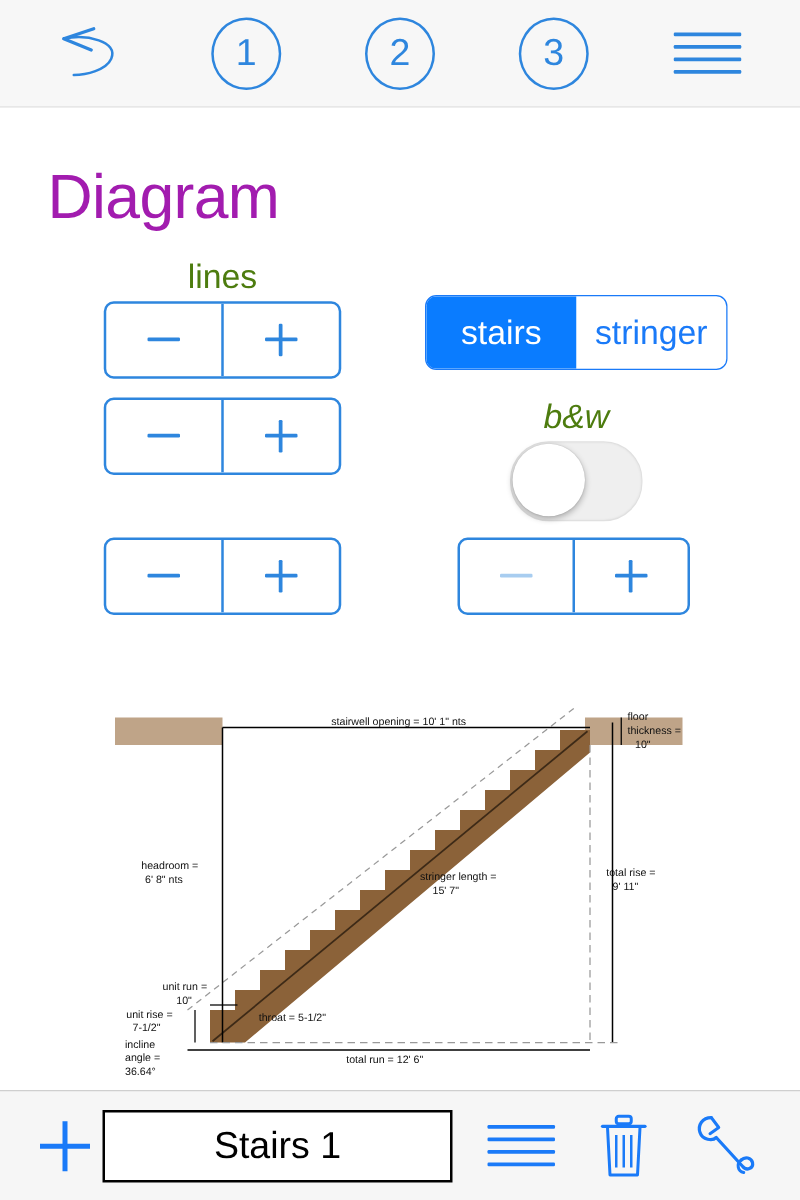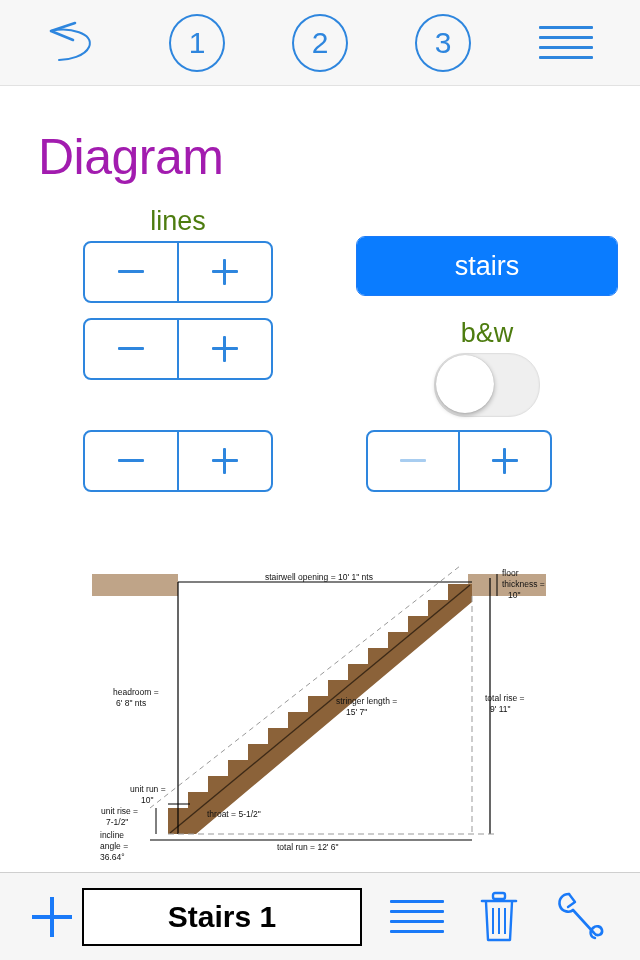--- a/index.html
+++ b/index.html
@@ -73,21 +73,21 @@
     font-family: "Liberation Sans", sans-serif;
   }
 
   
   .controls {
     position: absolute;
     left: 0; top: 206px;
     width: 640px;
   }
   .ctl-col-left { position: absolute; left: 83px; width: 190px; }
-  .ctl-col-right { position: absolute; left: 356px; width: 262px; }
+  .ctl-col-right { position: absolute; left: 340px; width: 242px; }
 
   .ctl-label {
     text-align: center;
     font-size: 27px;
     font-weight: 300;
     color: #4d7c0f;
     margin-bottom: 4px;
     font-family: "Liberation Sans", sans-serif;
   }
 
@@ -211,21 +211,20 @@
     width: 280px; height: 58px;
     margin-left: 2px;
     border: 2px solid #000;
     background: #ffffff;
     display: flex; align-items: center; justify-content: center;
     font-size: 30px;
     color: #000;
     cursor: text;
     box-sizing: border-box;
     font-family: "Liberation Sans", sans-serif;
-    font-weight: bold;
   }
   .bb-icons {
     display: flex;
     align-items: center;
     margin-left: auto;
     gap: 30px;
     padding-right: 10px;
   }
   .bb-icon { cursor: pointer; display: flex; align-items: center; justify-content: center; }
   .list-icon { width: 54px; display: flex; flex-direction: column; gap: 7px; }
@@ -313,24 +312,25 @@
             <i class="h"></i>
             <i class="v"></i>
           </span>
         </div>
     </div>
   </div>
 
   <div class="ctl-col-right" style="top:30px;">
     <div class="segmented">
       <div class="seg active">stairs</div>
-    </div>
-  </div>
-
-  <div class="ctl-col-right" style="top:112px;">
+      <div class="seg">stringer</div>
+    </div>
+  </div>
+
+  <div class="ctl-col-right" style="top:112px;font-style:italic;">
     <div class="ctl-label">b&amp;w</div>
     <div class="switch-wrap">
       <div class="switch">
         <div class="knob"></div>
       </div>
     </div>
   </div>
 
   <div class="ctl-col-right" style="top:224px; left:366px; width:186px;">
     <div class="stepper">

